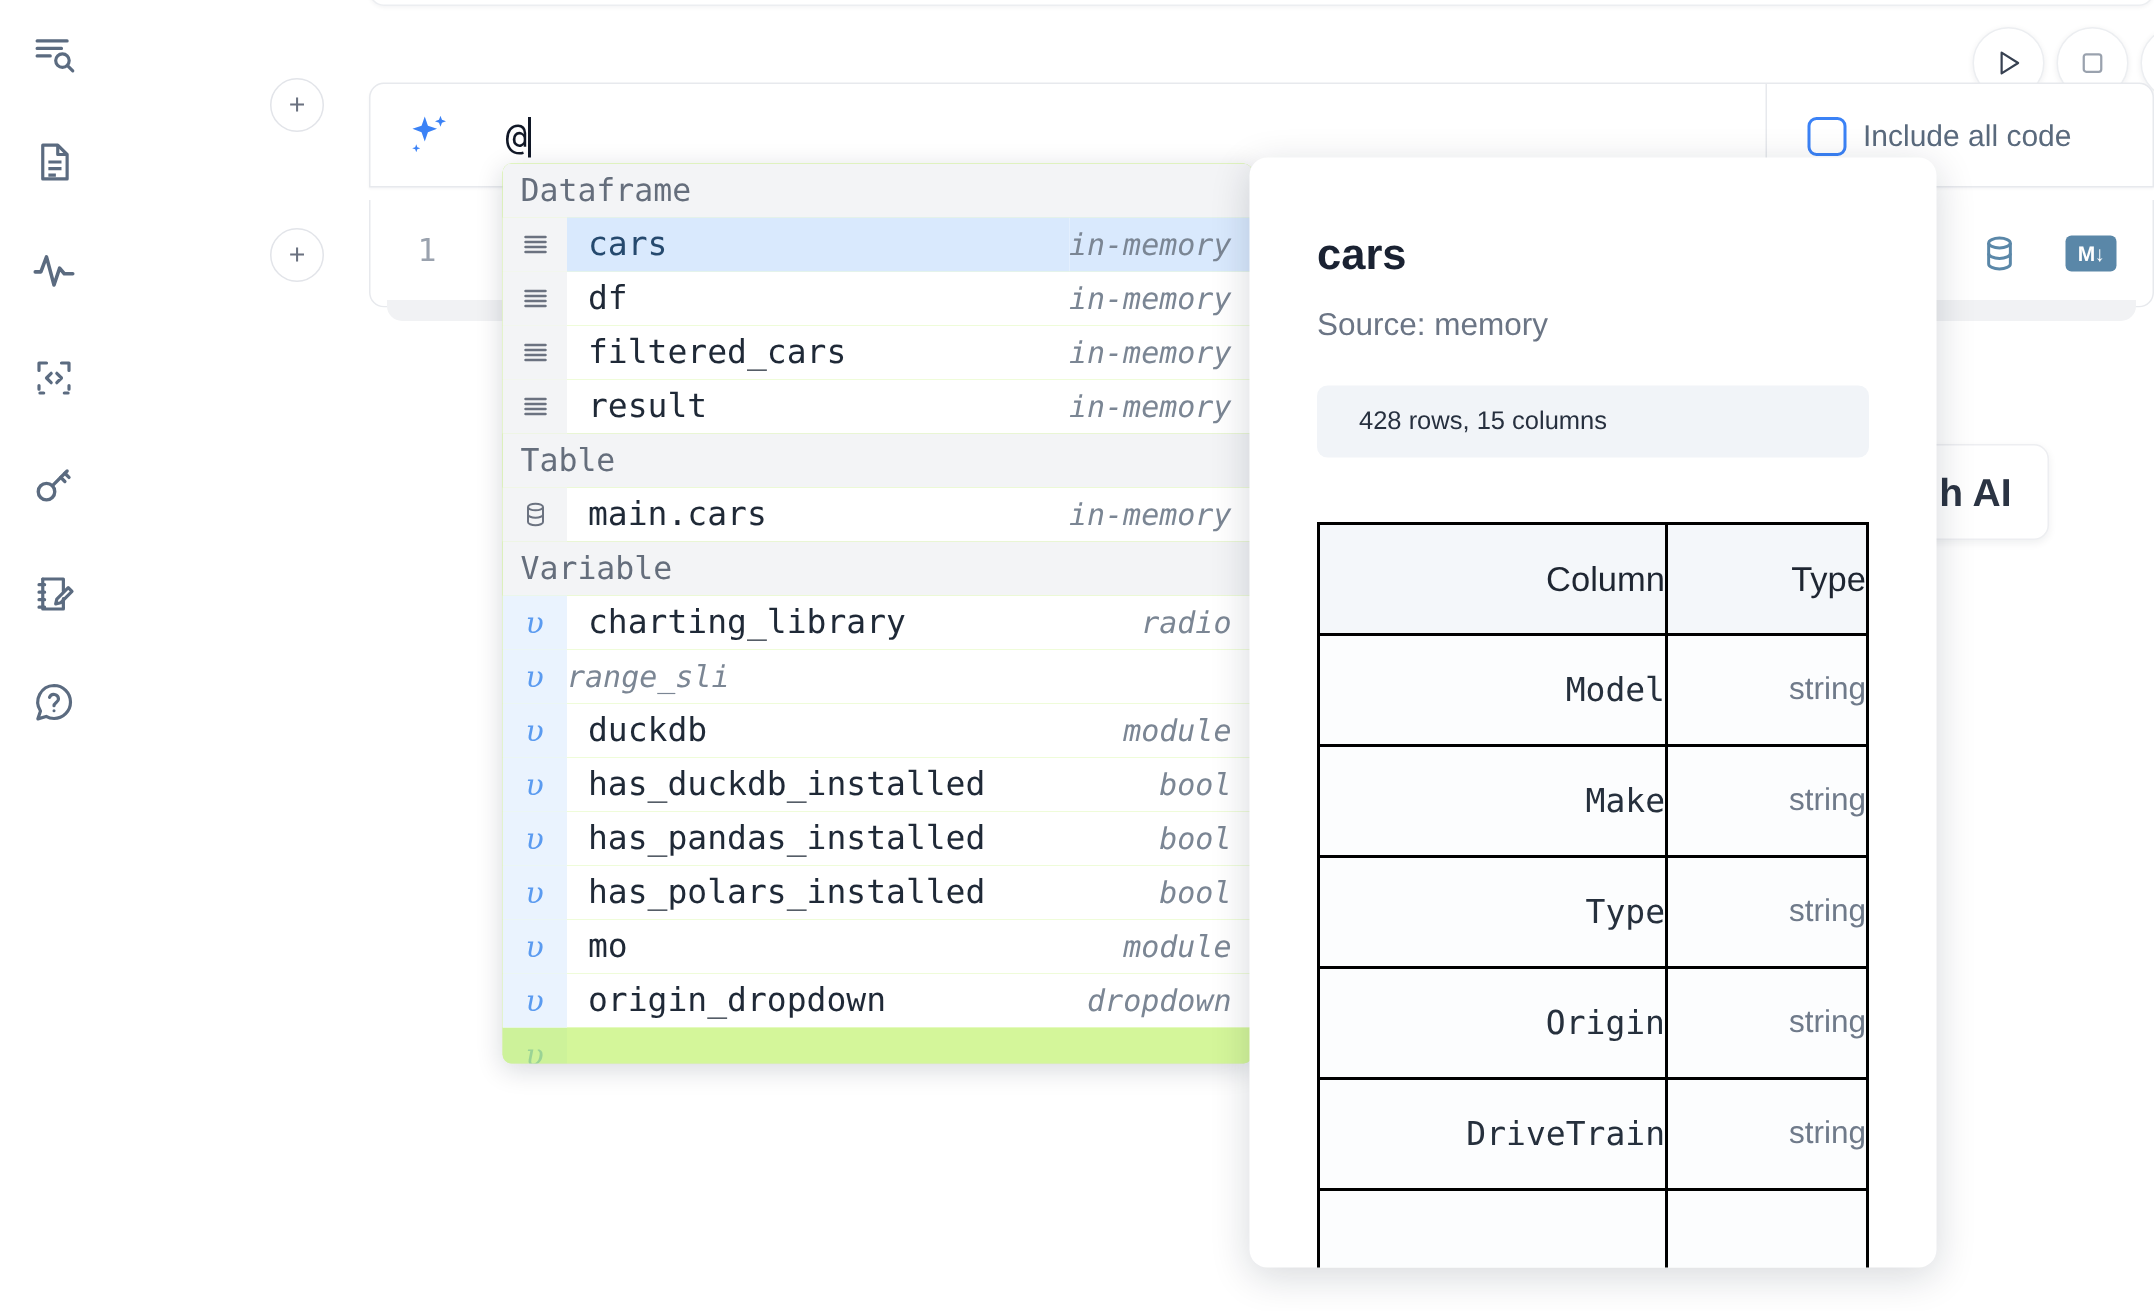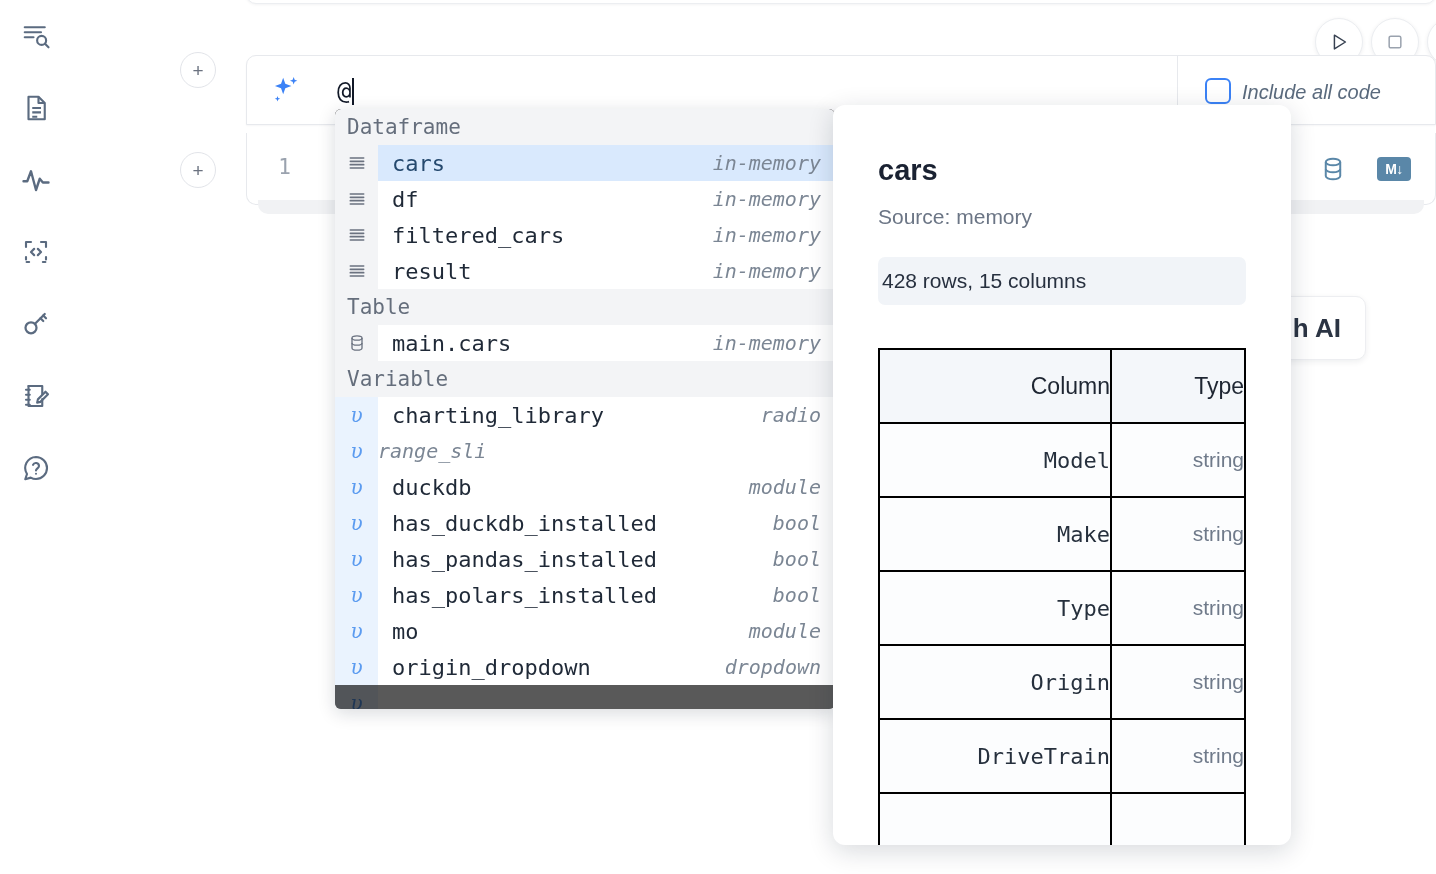--- a/index.html
+++ b/index.html
@@ -46,21 +46,21 @@
   .ai-input-text {
     position: absolute; left: 90px; top: 18px; height: 34px;
     display: flex; align-items: center;
     font-family: "DejaVu Sans Mono", monospace; font-size: 24px; color: #111827;
   }
   .caret { display: inline-block; width: 2px; height: 27px; background: #111827; margin-left: 1px; }
   .ai-divider { position: absolute; left: 930px; top: 0; width: 1px; height: 70px; background: #e7e9ed; }
 
   .include-wrap {
     position: absolute; left: 958px; top: 22px;
-    display: flex; align-items: flex-end; gap: 11px; cursor: pointer; font-style: italic;
+    display: flex; align-items: center; gap: 11px; cursor: pointer;
   }
   .checkbox {
     width: 26px; height: 26px; border: 2px solid #3b82f6; border-radius: 6px; background: #fff;
   }
   .include-label { font-size: 20px; color: #5a6a7d; }
 
   
   .circ-btn {
     position: absolute; width: 48px; height: 48px; border-radius: 50%;
     background: #fff; border: 1px solid #eceef1;
@@ -95,21 +95,21 @@
     position: absolute; left: 1162px; top: 296px; width: 204px; height: 64px;
     background: #fff; border: 1px solid #edeef1; border-radius: 10px;
     box-shadow: 0 2px 6px rgba(15,23,42,.07);
     display: flex; align-items: center; justify-content: flex-end;
     padding-right: 24px; font-size: 26px; font-weight: bold; color: #2b3443;
   }
 
   
   .ac {
     position: absolute; left: 335px; top: 109px; width: 500px; height: 600px;
-    background: #000000; border-radius: 6px;
+    background: #bef264; border-radius: 6px;
     box-shadow: 0 4px 18px rgba(15,23,42,.16);
     overflow: hidden;
   }
   .ac-group {
     height: 36px; background: #f3f4f6; color: #656e7c;
     font-family: "DejaVu Sans Mono", monospace; font-size: 21px;
     display: flex; align-items: center; padding-left: 12px;
   }
   .ac-row {
     height: 36px; display: flex; align-items: center; cursor: pointer; background: #fff;
@@ -139,22 +139,22 @@
     position: absolute; left: 833px; top: 105px; width: 458px; height: 740px;
     background: #fff; border-radius: 12px;
     box-shadow: 0 6px 26px rgba(15,23,42,.16);
     overflow: hidden;
   }
   .info-title { position: absolute; left: 45px; top: 49px; font-size: 29px; font-weight: bold; color: #1a2232; }
   .info-source { position: absolute; left: 45px; top: 100px; font-size: 21px; color: #6b7585; }
   .info-shape {
     position: absolute; left: 45px; top: 152px; width: 368px; height: 48px;
     background: #f1f4f8; border-radius: 7px;
-    display: flex; align-items: center; padding-left: 4px;
-    font-size: 21px; color: #27303f;
+    display: flex; align-items: center; padding-left: 28px;
+    font-size: 17px; color: #27303f;
   }
   .info-table { position: absolute; left: 45px; top: 243px; width: 368px; border-collapse: collapse; }
   .info-table th, .info-table td {
     border: 2px solid #000000; height: 74px; padding: 0 0 0 18px; text-align: right;
   }
   .info-table th { background: #f4f7fa; font-weight: normal; font-size: 23px; color: #1e2632; }
   .info-table td.col { font-family: "DejaVu Sans Mono", monospace; font-size: 22px; color: #26303d; background:#fcfdfe; }
   .info-table td.typ { font-size: 21px; color: #6f7a8a; background:#fcfdfe; }
   .info-table th:first-child, .info-table td:first-child { width: 232px; }
 </style>

